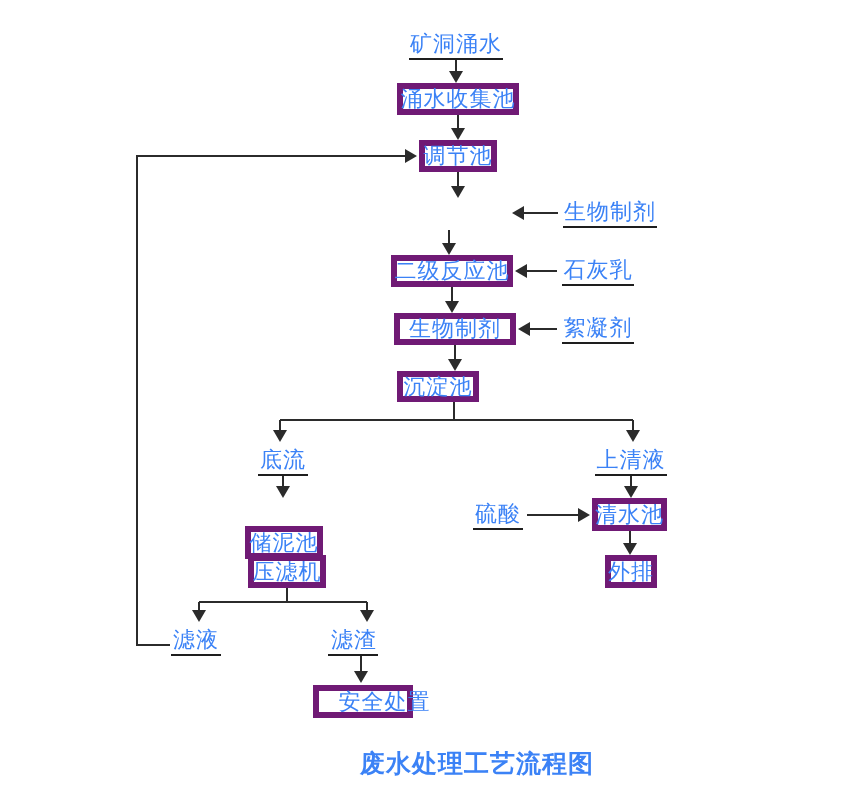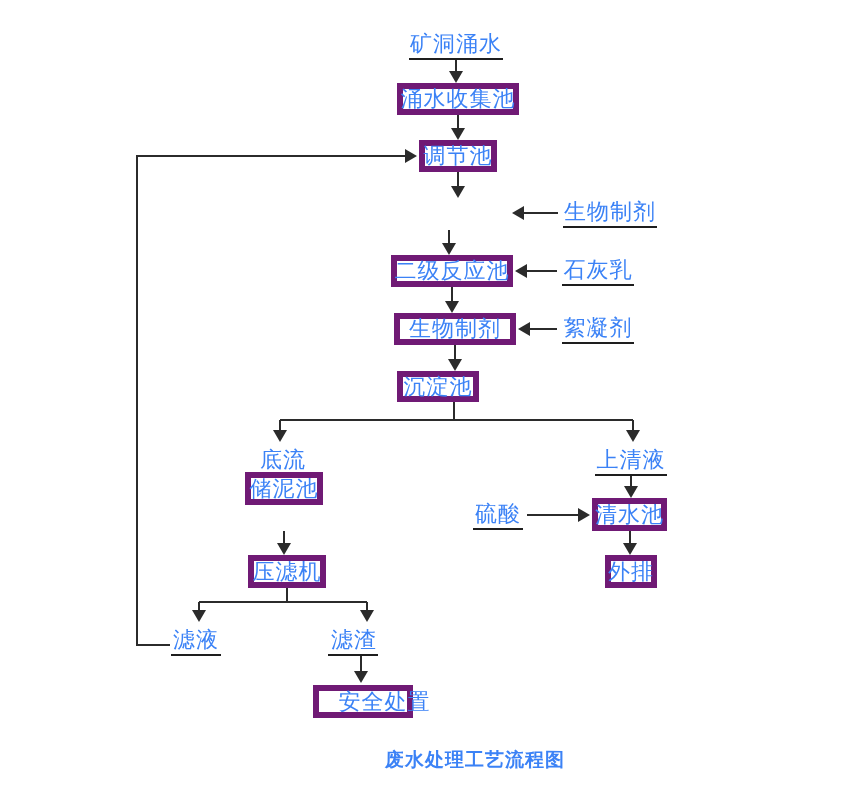--- a/index.html
+++ b/index.html
@@ -30,21 +30,21 @@
     text-align:center;
     font-size:22px;line-height:25px;
     border-bottom:2px solid #1e1e1e;
     padding:0 1px 2px 1px;
     white-space:nowrap;
     letter-spacing:1px;
   }
   .title{
     position:absolute;
     text-align:center;
-    font-size:19px;
+    font-size:25px;
     font-weight:bold;
     letter-spacing:1px;
     white-space:nowrap;
   }
 </style>
 </head>
 <body>
 
 <div class="canvas">
 
@@ -123,21 +123,21 @@
   <div class="ulabel" style="left:595px;top:447px;width:72px;text-align:center;">上清液</div>
   <div class="ulabel" style="left:473px;top:501px;width:50px;">硫酸</div>
   <div class="ulabel" style="left:171px;top:627px;width:50px;">滤液</div>
   <div class="ulabel" style="left:328px;top:627px;width:50px;text-align:right;">滤渣</div>
 
   <div class="box" style="left:397px;top:83px;width:122px;height:32px;">涌水收集池</div>
   <div class="box" style="left:419px;top:140px;width:78px;height:32px;">调节池</div>
   <div class="box" style="left:391px;top:255px;width:122px;height:32px;">二级反应池</div>
   <div class="box" style="left:394px;top:313px;width:122px;height:32px;">生物制剂</div>
   <div class="box" style="left:397px;top:371px;width:82px;height:31px;">沉淀池</div>
-  <div class="box" style="left:245px;top:472px;width:78px;height:33px;font-family:Liberation Serif, serif;">储泥池</div>
+  <div class="box" style="left:245px;top:526px;width:78px;height:33px;font-family:Liberation Serif, serif;">储泥池</div>
   <div class="box" style="left:248px;top:555px;width:78px;height:33px;">压滤机</div>
   <div class="box" style="left:313px;top:685px;width:100px;height:33px;padding-left:43px;">安全处置</div>
   <div class="box" style="left:592px;top:498px;width:75px;height:33px;">清水池</div>
   <div class="box" style="left:605px;top:555px;width:52px;height:33px;">外排</div>
 
   <div class="title" style="left:360px;top:747px;width:230px;">废水处理工艺流程图</div>
 
 </div>
 
 </body></html>

